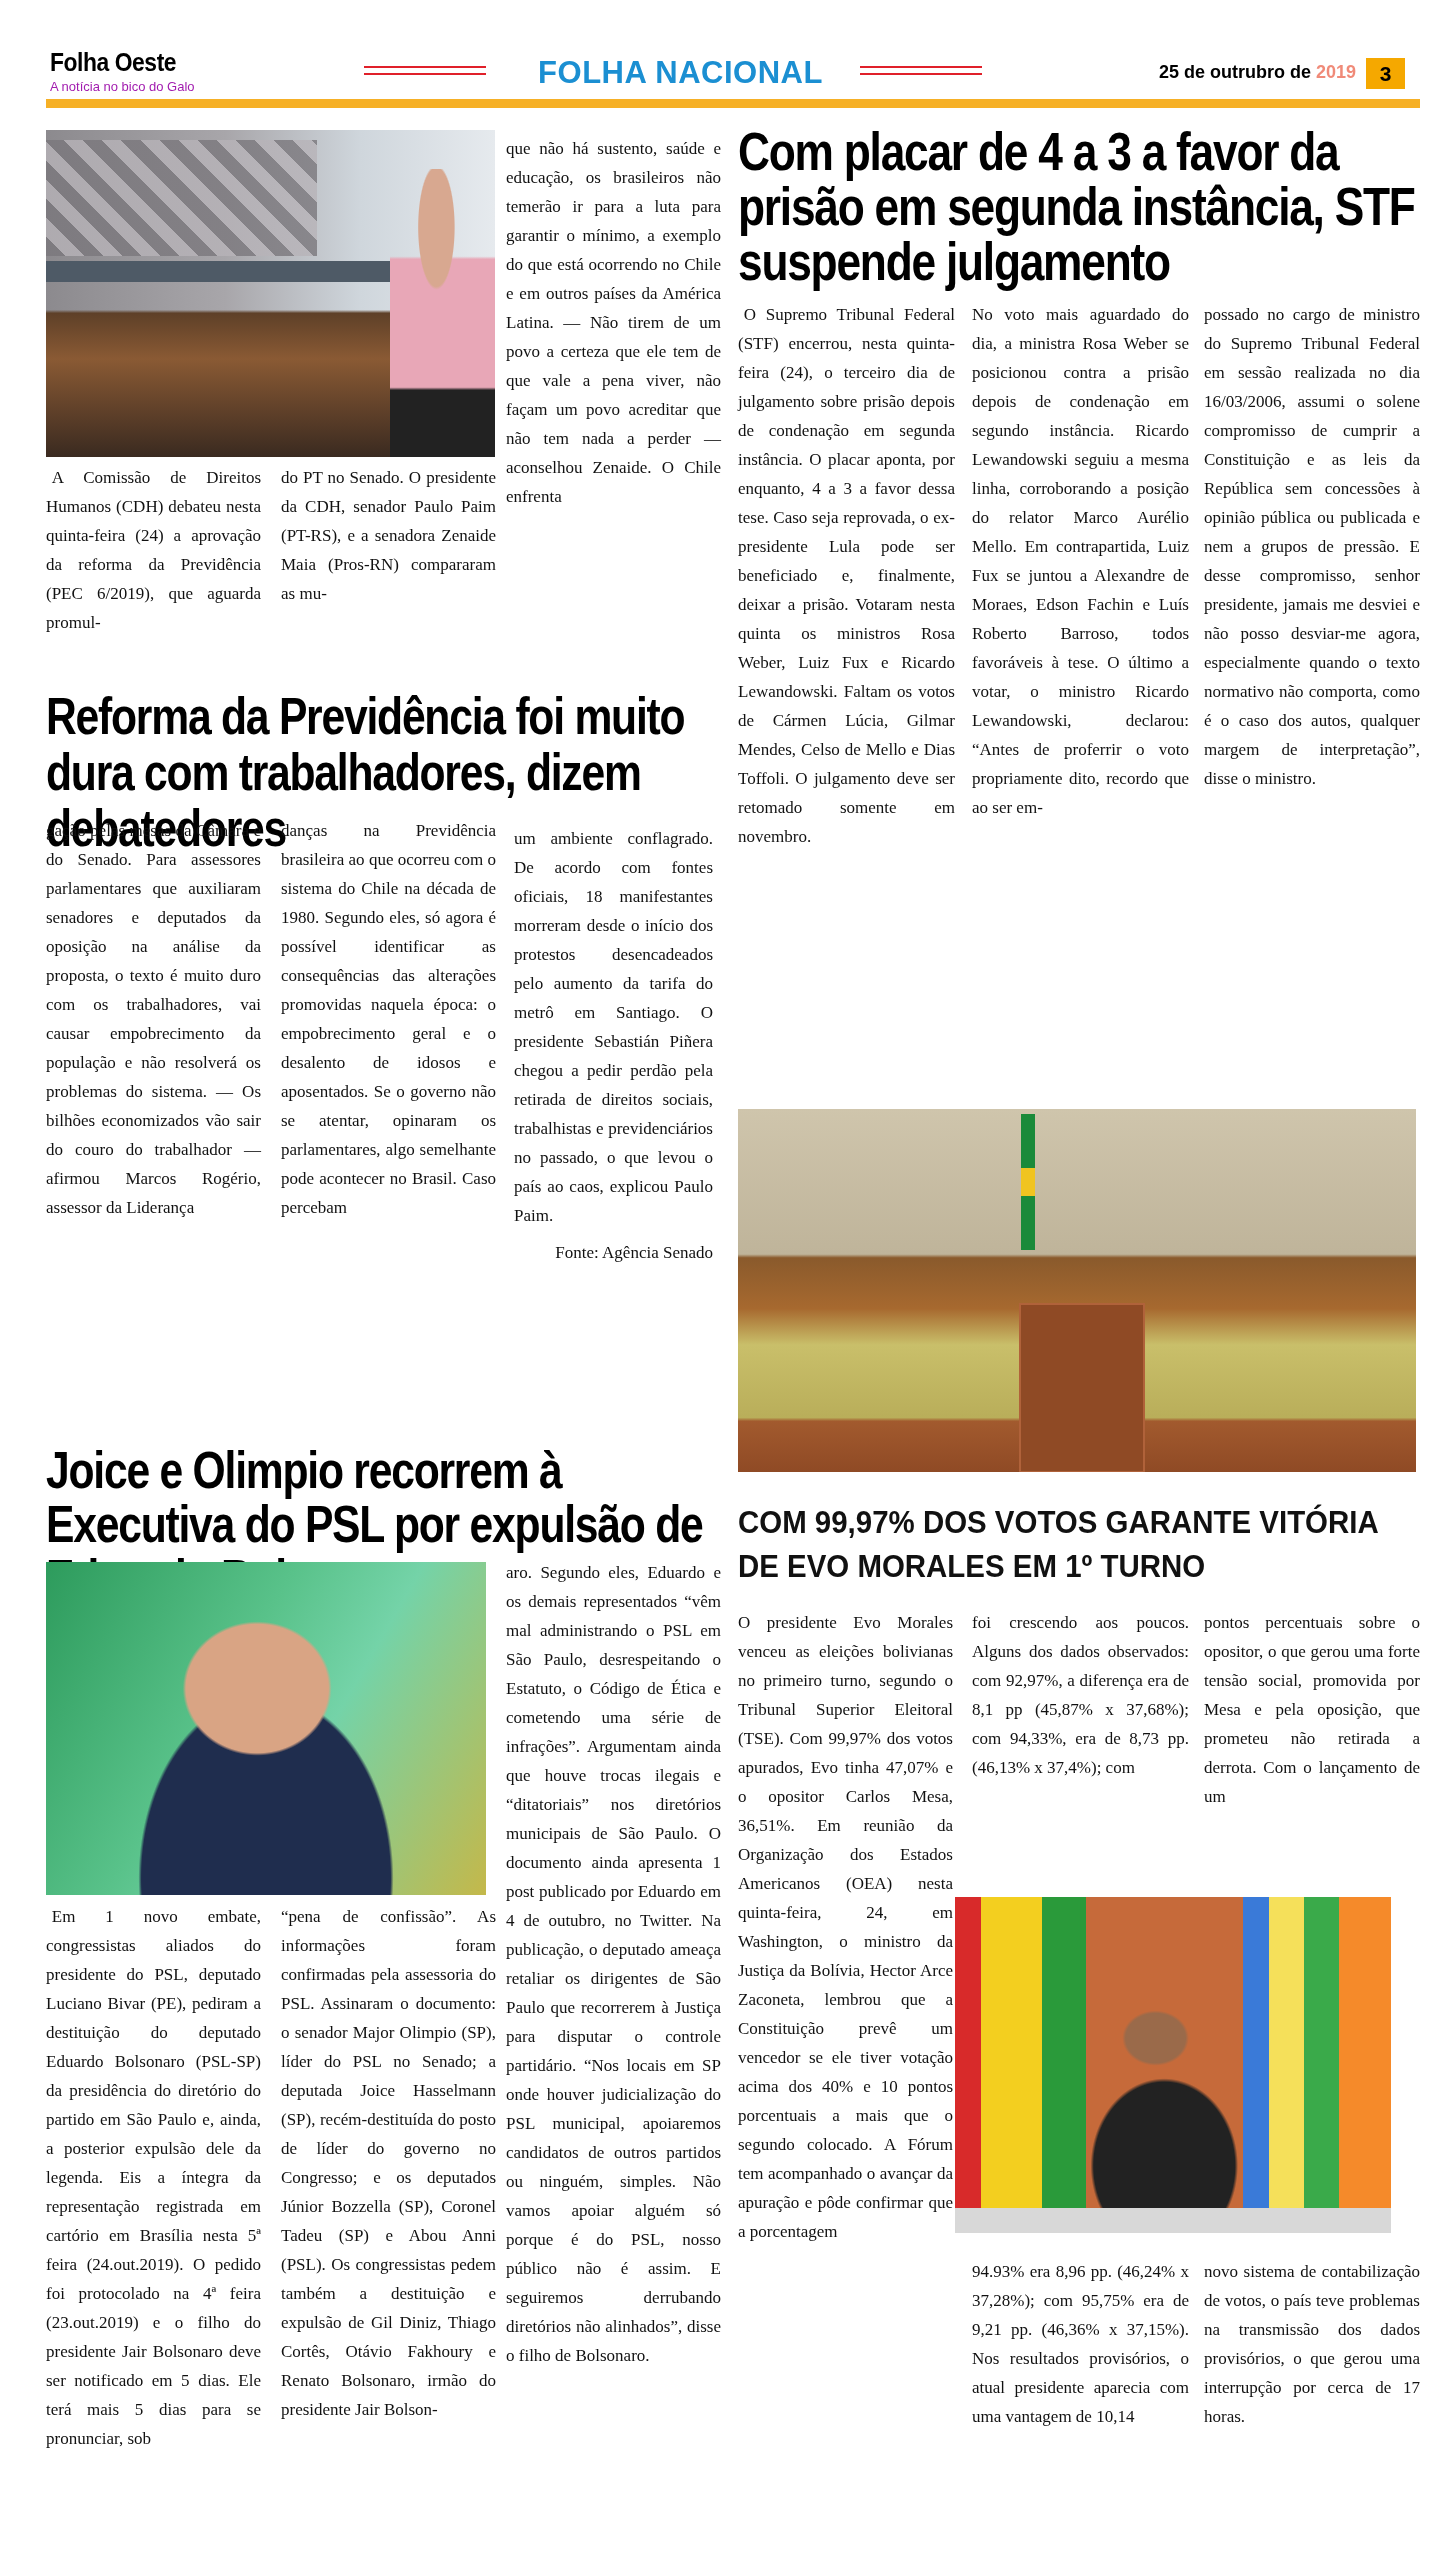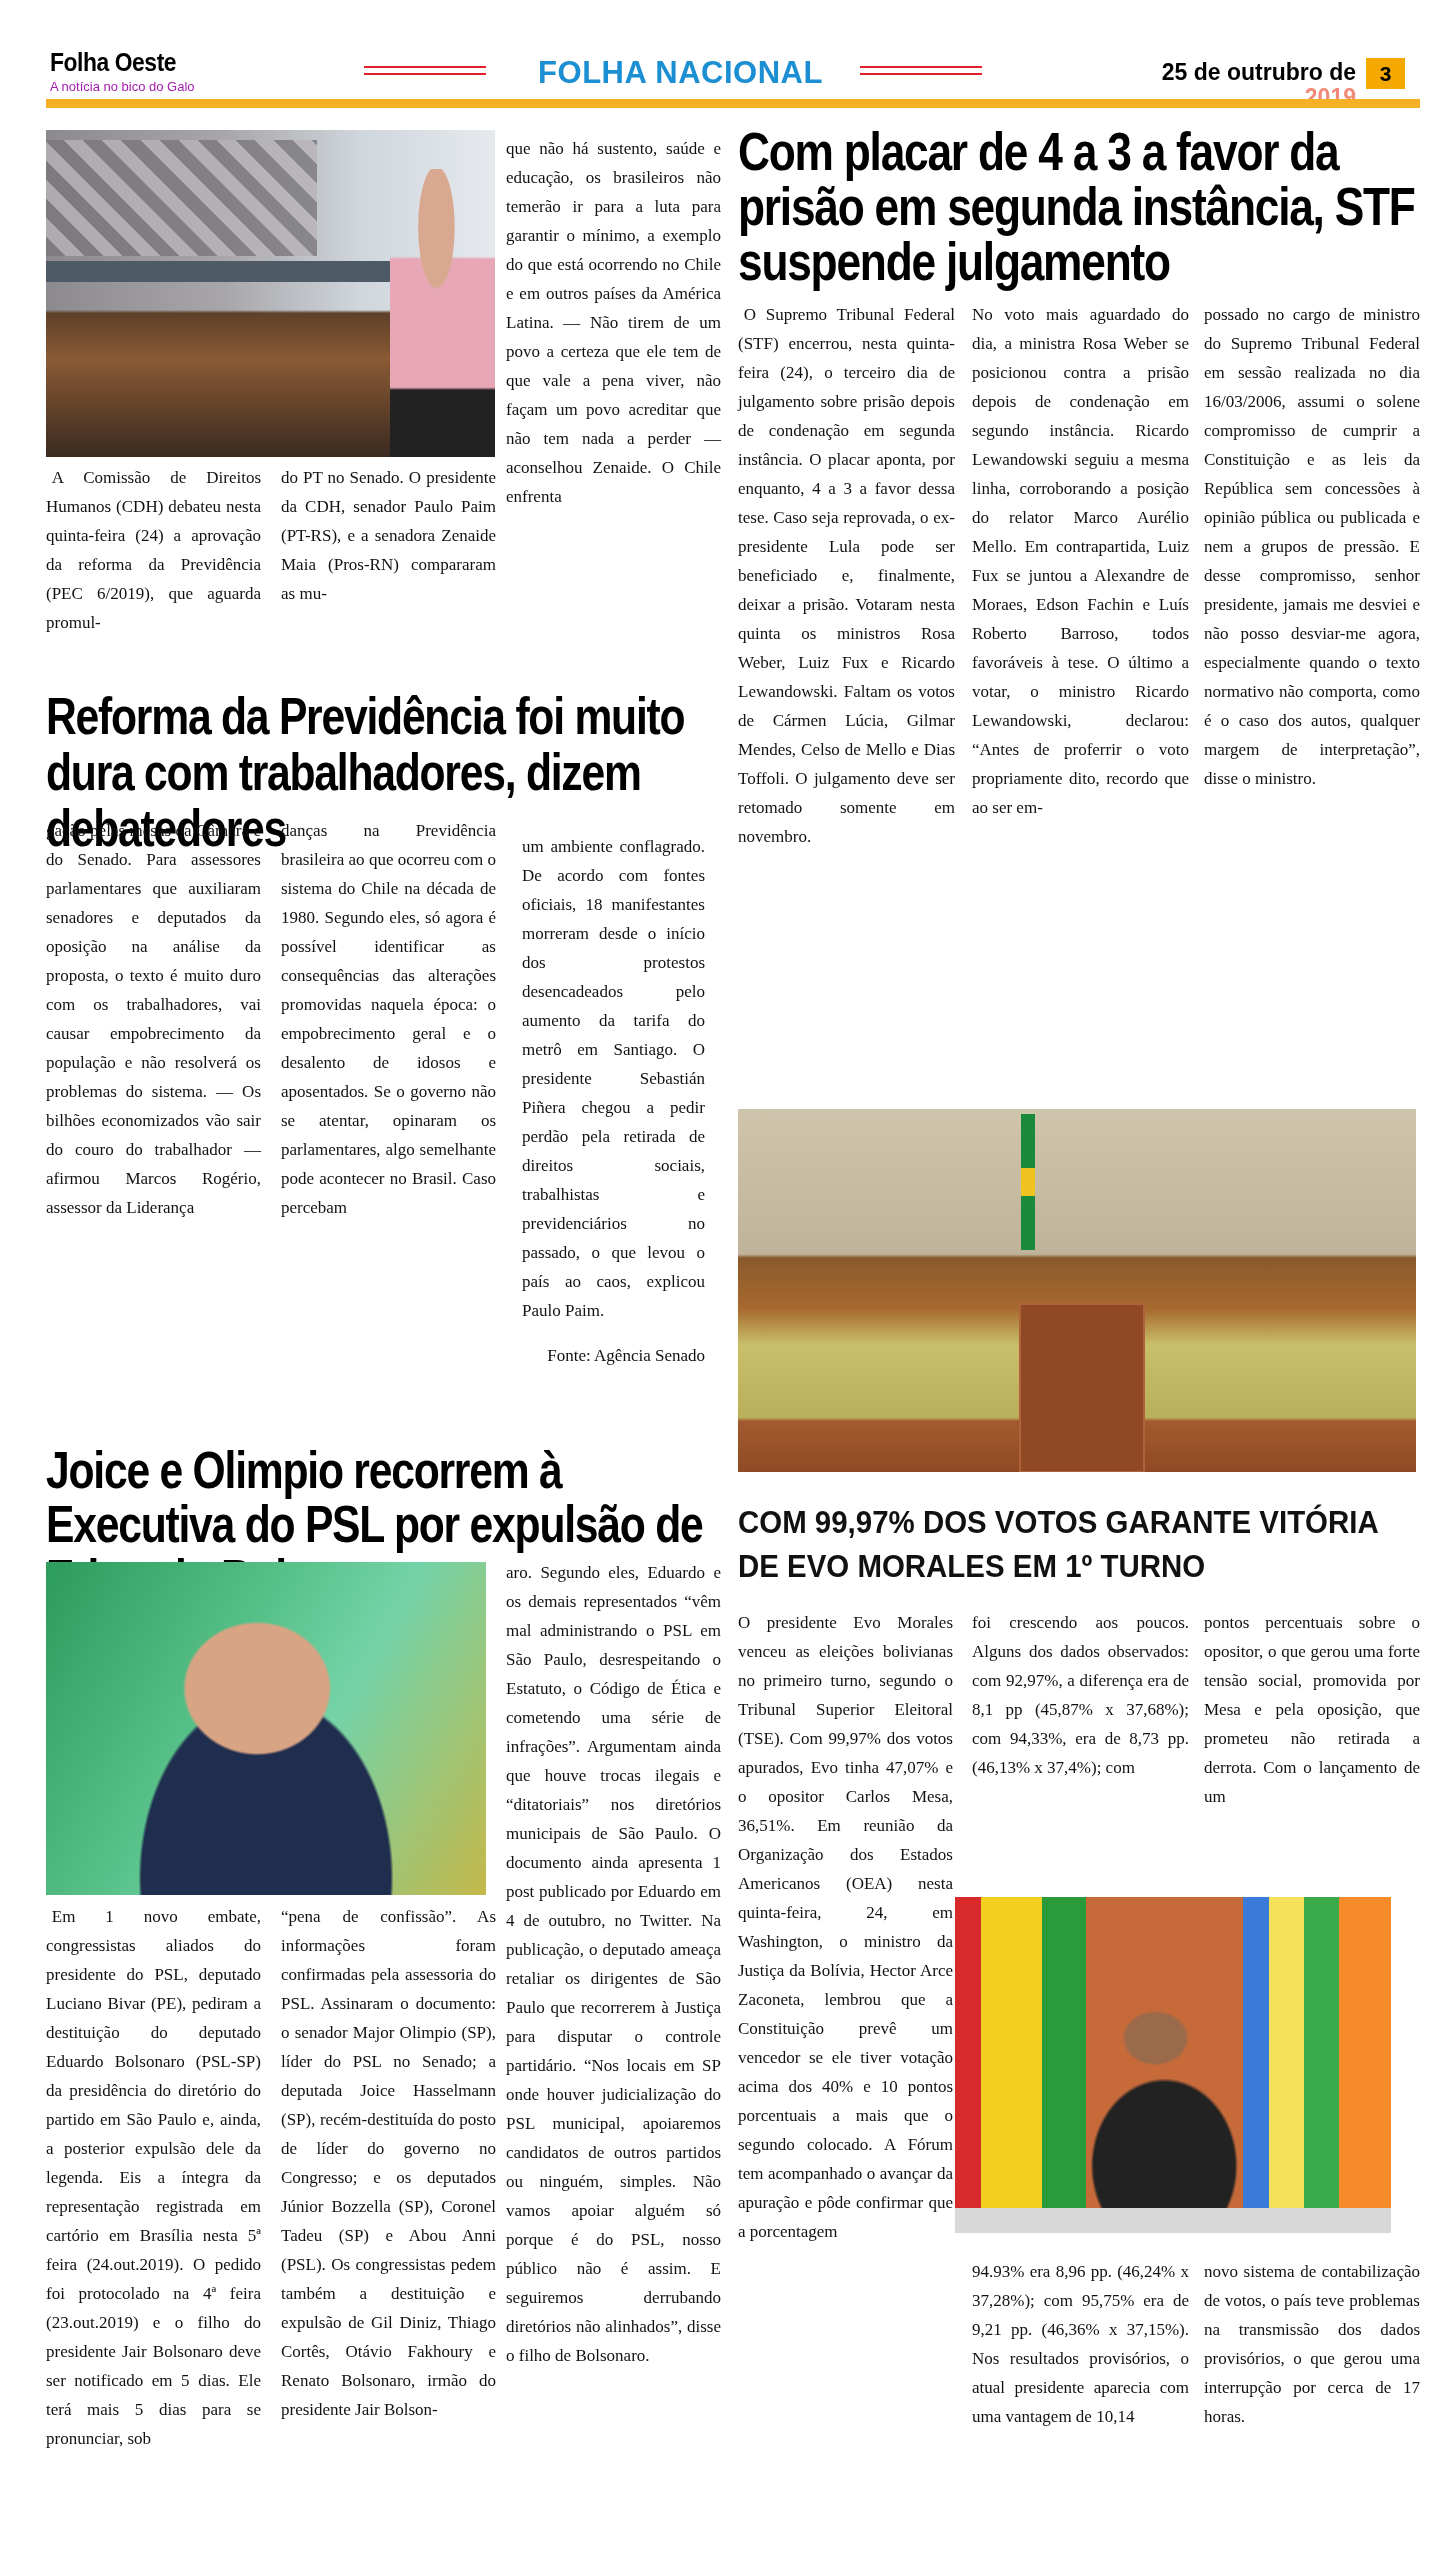--- a/index.html
+++ b/index.html
@@ -3,28 +3,28 @@
 <meta charset="utf-8">
 <style>
   html, body { margin:0; padding:0; background:#ffffff; }
   body { width:1451px; height:2563px; position:relative; overflow:hidden; font-family:"Liberation Serif", serif; color:#111; }
   .abs { position:absolute; }
   
   .brand { left:50px; top:48px; font-family:"Liberation Sans", sans-serif; font-weight:bold; font-size:26px; letter-spacing:-0.5px; line-height:29px; color:#000; transform:scaleX(0.88); transform-origin:left; }
   .tagline { left:50px; top:79px; font-family:"Liberation Sans", sans-serif; font-size:13px; color:#a21caf; line-height:15.5px; }
   .redline { height:8.7px; border-top:2.9px solid #e0202a; border-bottom:2.9px solid #e0202a; box-sizing:border-box; }
   .paper-title { left:516px; top:54px; width:329px; text-align:center; font-family:"Liberation Sans", sans-serif; font-weight:bold; font-size:31px; color:#1b8fd2; line-height:37px; letter-spacing:0.5px; }
-  .date { left:1124px; top:60px; width:232px; text-align:right; font-family:"Liberation Sans", sans-serif; font-weight:bold; font-size:23px; line-height:25px; color:#000; }
+  .date { left:1124px; top:60px; width:232px; text-align:right; font-family:"Liberation Sans", sans-serif; font-weight:bold; font-size:18px; line-height:25px; color:#000; }
   .date .year { color:#f08a78; }
   .pagebox { left:1366px; top:58px; width:39px; height:31px; background:#f5a800; font-family:"Liberation Sans", sans-serif; font-weight:bold; font-size:21px; line-height:31px; text-align:center; color:#000; }
   .orangebar { left:46px; top:99px; width:1374px; height:8.7px; background:#f6b026; }
 
   
   .col { position:absolute; font-size:17px; line-height:29px; text-align:justify; hyphens:manual; color:#111; }
-  .col p { margin:16px; }
+  .col p { margin:8px; }
   .indent { text-indent:5.8px; }
 
   
   .hl-impact { font-family:"Liberation Sans", sans-serif; font-weight:bold; color:#000; letter-spacing:-1.5px; transform-origin:left top; }
   .hl1 { left:46px; top:688px; width:823px; font-size:52px; line-height:56px; transform:scaleX(0.82); }
   .hl2 { left:738px; top:124px; width:833px; font-size:54px; line-height:55px; transform:scaleX(0.82); }
   .hl3 { left:46px; top:1443px; width:823px; font-size:52px; line-height:54px; transform:scaleX(0.82); }
   .hl4 { left:738px; top:1500px; width:736px; font-family:"Liberation Sans", sans-serif; font-weight:bold; font-size:32px; line-height:44px; color:#111; transform:scaleX(0.92); transform-origin:left top; }
 
   

